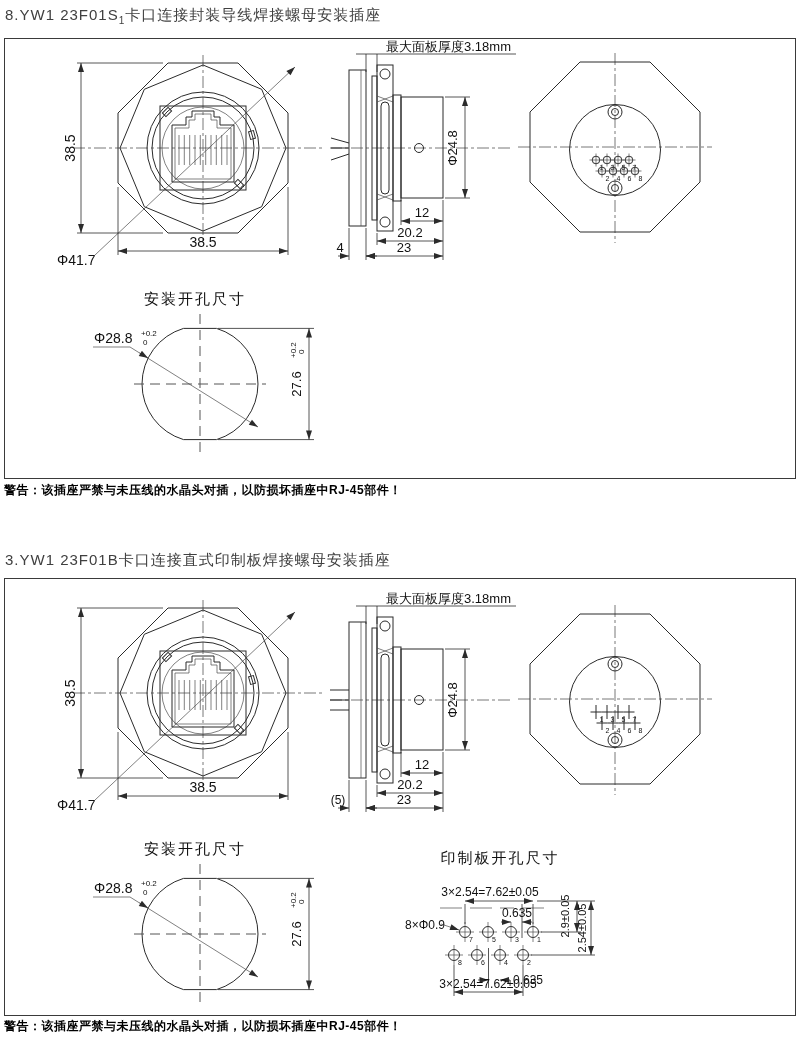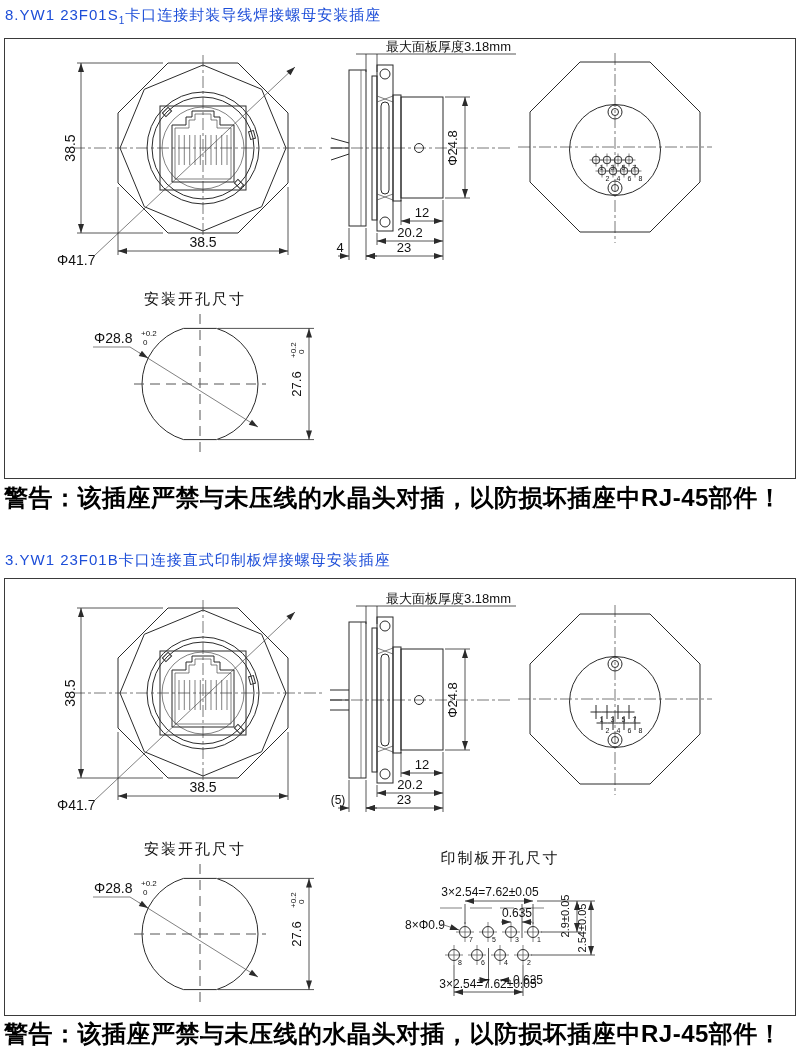--- a/index.html
+++ b/index.html
@@ -1,19 +1,19 @@
 <!DOCTYPE html>
 <html><head>
 <meta charset="utf-8">
 <style>
   html,body{margin:0;padding:0;background:#fff;}
   body{width:800px;height:1053px;position:relative;font-family:"Liberation Sans",sans-serif;color:#111;overflow:hidden;}
-  .title{position:absolute;left:5px;font-size:15px;letter-spacing:1px;color:#1d4ed8;white-space:nowrap;}
+  .title{position:absolute;left:5px;font-size:15px;letter-spacing:1px;color:#404040;white-space:nowrap;}
   .title sub{font-size:10px;}
-  .warn{position:absolute;left:4px;font-size:24px;font-weight:bold;letter-spacing:0.5px;color:#000;white-space:nowrap;}
+  .warn{position:absolute;left:4px;font-size:12px;font-weight:bold;letter-spacing:0.5px;color:#000;white-space:nowrap;}
   .frame{position:absolute;left:4px;width:790px;border:1px solid #3a3a3a;background:#fff;}
   svg{position:absolute;overflow:visible;}
   .ln{stroke:#2b2b2b;stroke-width:1;fill:none;}
   .thin{stroke:#4a4a4a;stroke-width:0.7;fill:none;}
   .cl{stroke:#555;stroke-width:0.8;fill:none;stroke-dasharray:12 3 3 3;}
   .dash{stroke:#555;stroke-width:1;fill:none;stroke-dasharray:10 6;}
   .dim{stroke:#2b2b2b;stroke-width:0.8;fill:none;}
   text{fill:#111;font-family:"Liberation Sans",sans-serif;}
   .t7{font-size:7px;}.t8{font-size:8px;}.t11{font-size:11px;}.t12{font-size:12px;}
   .t13{font-size:13px;}.t14{font-size:14px;}.t15{font-size:15px;letter-spacing:2px;}

